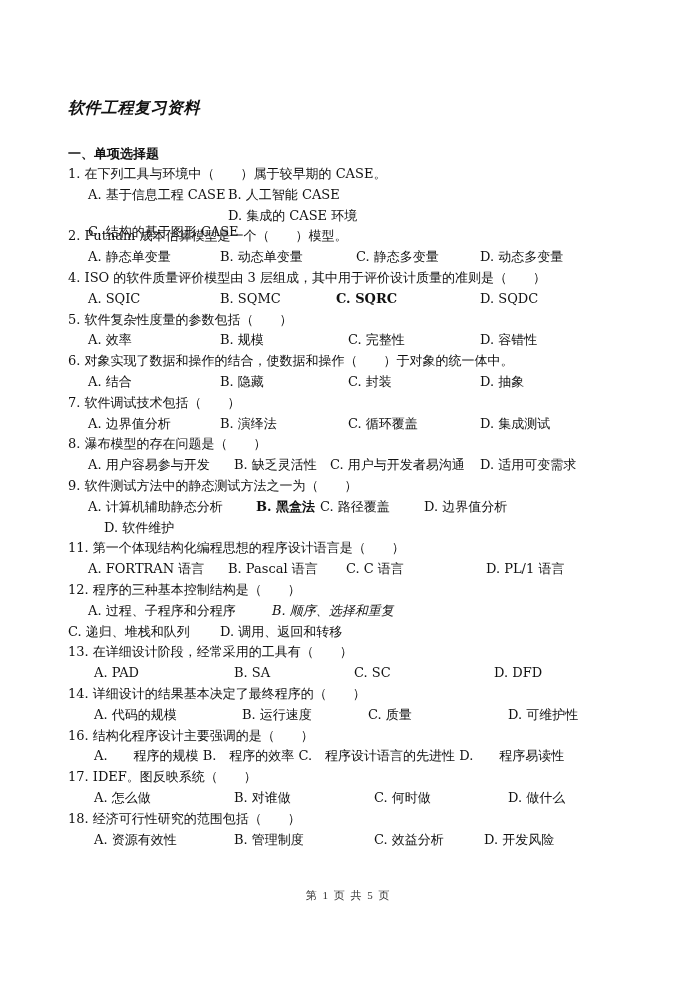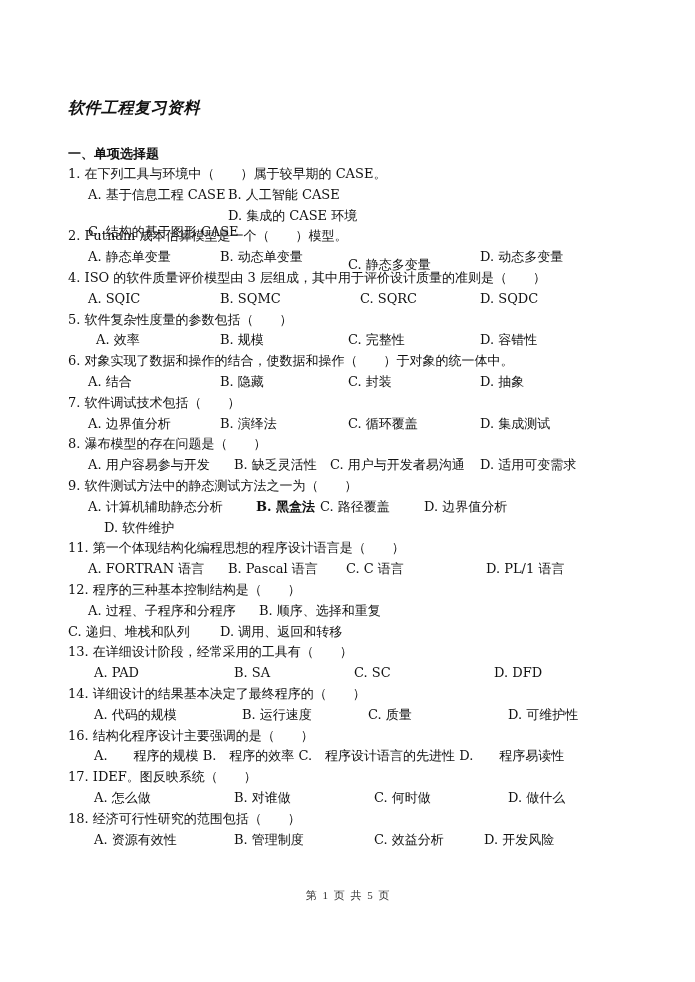--- a/index.html
+++ b/index.html
@@ -29,33 +29,33 @@
       <span class="opt" style="left: 160px;">B. 人工智能 CASE</span>
     </div>
     <div class="line opts">
       <span class="opt" style="left: 20px; margin-top: 16px;">C. 结构的基于图形 CASE</span>
       <span class="opt" style="left: 160px;">D. 集成的 CASE 环境</span>
     </div>
     <div class="line q">2. Putnam 成本估算模型是一个（　　）模型。</div>
     <div class="line opts">
       <span class="opt" style="left: 20px;">A. 静态单变量</span>
       <span class="opt" style="left: 152px;">B. 动态单变量</span>
-      <span class="opt" style="left: 280px; margin-top: 8px;">C. 静态多变量</span>
+      <span class="opt" style="left: 288px;">C. 静态多变量</span>
       <span class="opt" style="left: 412px;">D. 动态多变量</span>
     </div>
     <div class="line q">4. ISO 的软件质量评价模型由 3 层组成，其中用于评价设计质量的准则是（　　）</div>
     <div class="line opts">
       <span class="opt" style="left: 20px;">A. SQIC</span>
       <span class="opt" style="left: 152px;">B. SQMC</span>
-      <span class="opt" style="left: 292px;">C. SQRC</span>
+      <span class="opt" style="left: 268px; font-weight: bold;">C. SQRC</span>
       <span class="opt" style="left: 412px;">D. SQDC</span>
     </div>
     <div class="line q">5. 软件复杂性度量的参数包括（　　）</div>
     <div class="line opts">
-      <span class="opt" style="left: 28px;">A. 效率</span>
+      <span class="opt" style="left: 20px;">A. 效率</span>
       <span class="opt" style="left: 152px;">B. 规模</span>
       <span class="opt" style="left: 280px;">C. 完整性</span>
       <span class="opt" style="left: 412px;">D. 容错性</span>
     </div>
     <div class="line q">6. 对象实现了数据和操作的结合，使数据和操作（　　）于对象的统一体中。</div>
     <div class="line opts">
       <span class="opt" style="left: 20px;">A. 结合</span>
       <span class="opt" style="left: 152px;">B. 隐藏</span>
       <span class="opt" style="left: 280px;">C. 封装</span>
       <span class="opt" style="left: 412px;">D. 抽象</span>
@@ -87,21 +87,21 @@
     <div class="line q">11. 第一个体现结构化编程思想的程序设计语言是（　　）</div>
     <div class="line opts">
       <span class="opt" style="left: 20px;">A. FORTRAN 语言</span>
       <span class="opt" style="left: 160px;">B. Pascal 语言</span>
       <span class="opt" style="left: 278px;">C. C 语言</span>
       <span class="opt" style="left: 418px;">D. PL/1 语言</span>
     </div>
     <div class="line q">12. 程序的三种基本控制结构是（　　）</div>
     <div class="line opts">
       <span class="opt" style="left: 20px;">A. 过程、子程序和分程序</span>
-      <span class="opt" style="left: 191px;">B. 顺序、选择和重复</span>
+      <span class="opt" style="left: 204px; font-style: italic;">B. 顺序、选择和重复</span>
     </div>
     <div class="line opts">
       <span class="opt" style="left: 0px;">C. 递归、堆栈和队列</span>
       <span class="opt" style="left: 152px;">D. 调用、返回和转移</span>
     </div>
     <div class="line q">13. 在详细设计阶段，经常采用的工具有（　　）</div>
     <div class="line opts">
       <span class="opt" style="left: 26px;">A. PAD</span>
       <span class="opt" style="left: 166px;">B. SA</span>
       <span class="opt" style="left: 286px;">C. SC</span>

